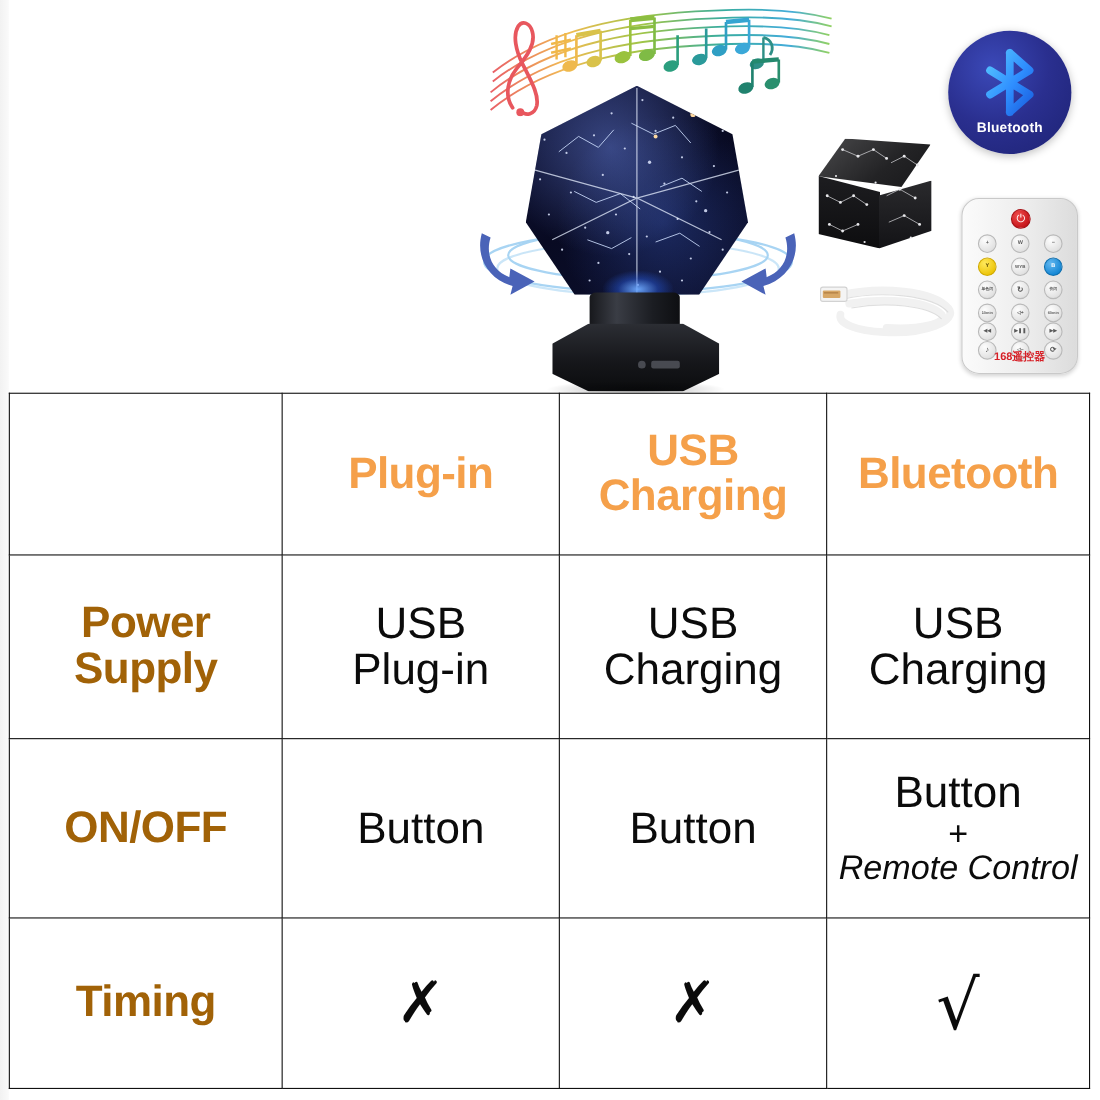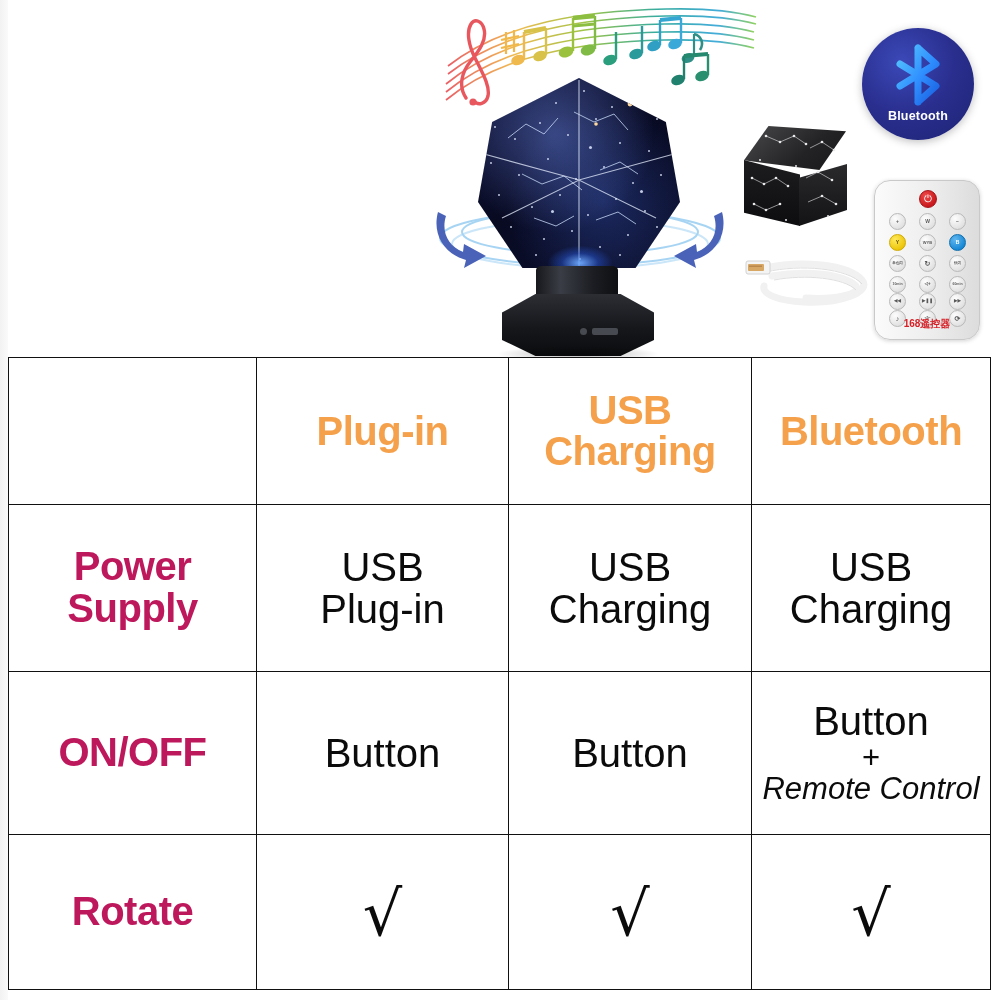--- a/index.html
+++ b/index.html
@@ -157,21 +157,21 @@
   col.c4 { width:239px; }
 
   tr.r-head { height:100px; }
   tr.r-power { height:113px; }
   tr.r-onoff { height:105px; }
   tr.r-rotate { height:105px; }
   tr.r-timing { height:105px; }
   tr.r-music  { height:105px; }
 
   .rowlabel {
-    color:#be185d; font-weight:bold; font-size:40px; line-height:1.04;
+    color:#a16207; font-weight:bold; font-size:40px; line-height:1.04;
     letter-spacing:-0.5px;
   }
   .colhead {
     color:#f5a04a; font-weight:bold; font-size:40px; line-height:1.02;
     letter-spacing:-0.5px;
   }
   .cellval {
     color:#0b0b0b; font-size:40px; line-height:1.06; font-weight:normal;
   }
   .cellval .small { font-size:31px; display:block; line-height:1.05;font-style:italic; }
@@ -504,24 +504,24 @@
         <td class="rowlabel">ON/OFF</td>
         <td class="cellval">Button</td>
         <td class="cellval">Button</td>
         <td class="cellval">
           <span style="display:block">Button</span>
           <span class="mid">+</span>
           <span class="small">Remote Control</span>
         </td>
       </tr>
 
-      <tr class="r-rotate">
-        <td class="rowlabel">Rotate</td>
-        <td><span class="mark-check">√</span></td>
-        <td><span class="mark-check">√</span></td>
+
+      <tr class="r-timing">
+        <td class="rowlabel">Timing</td>
+        <td><span class="mark-cross">✗</span></td>
+        <td><span class="mark-cross">✗</span></td>
         <td><span class="mark-check">√</span></td>
       </tr>
 
-
     </tbody>
   </table>
 
 </div>
 
 </body></html>

